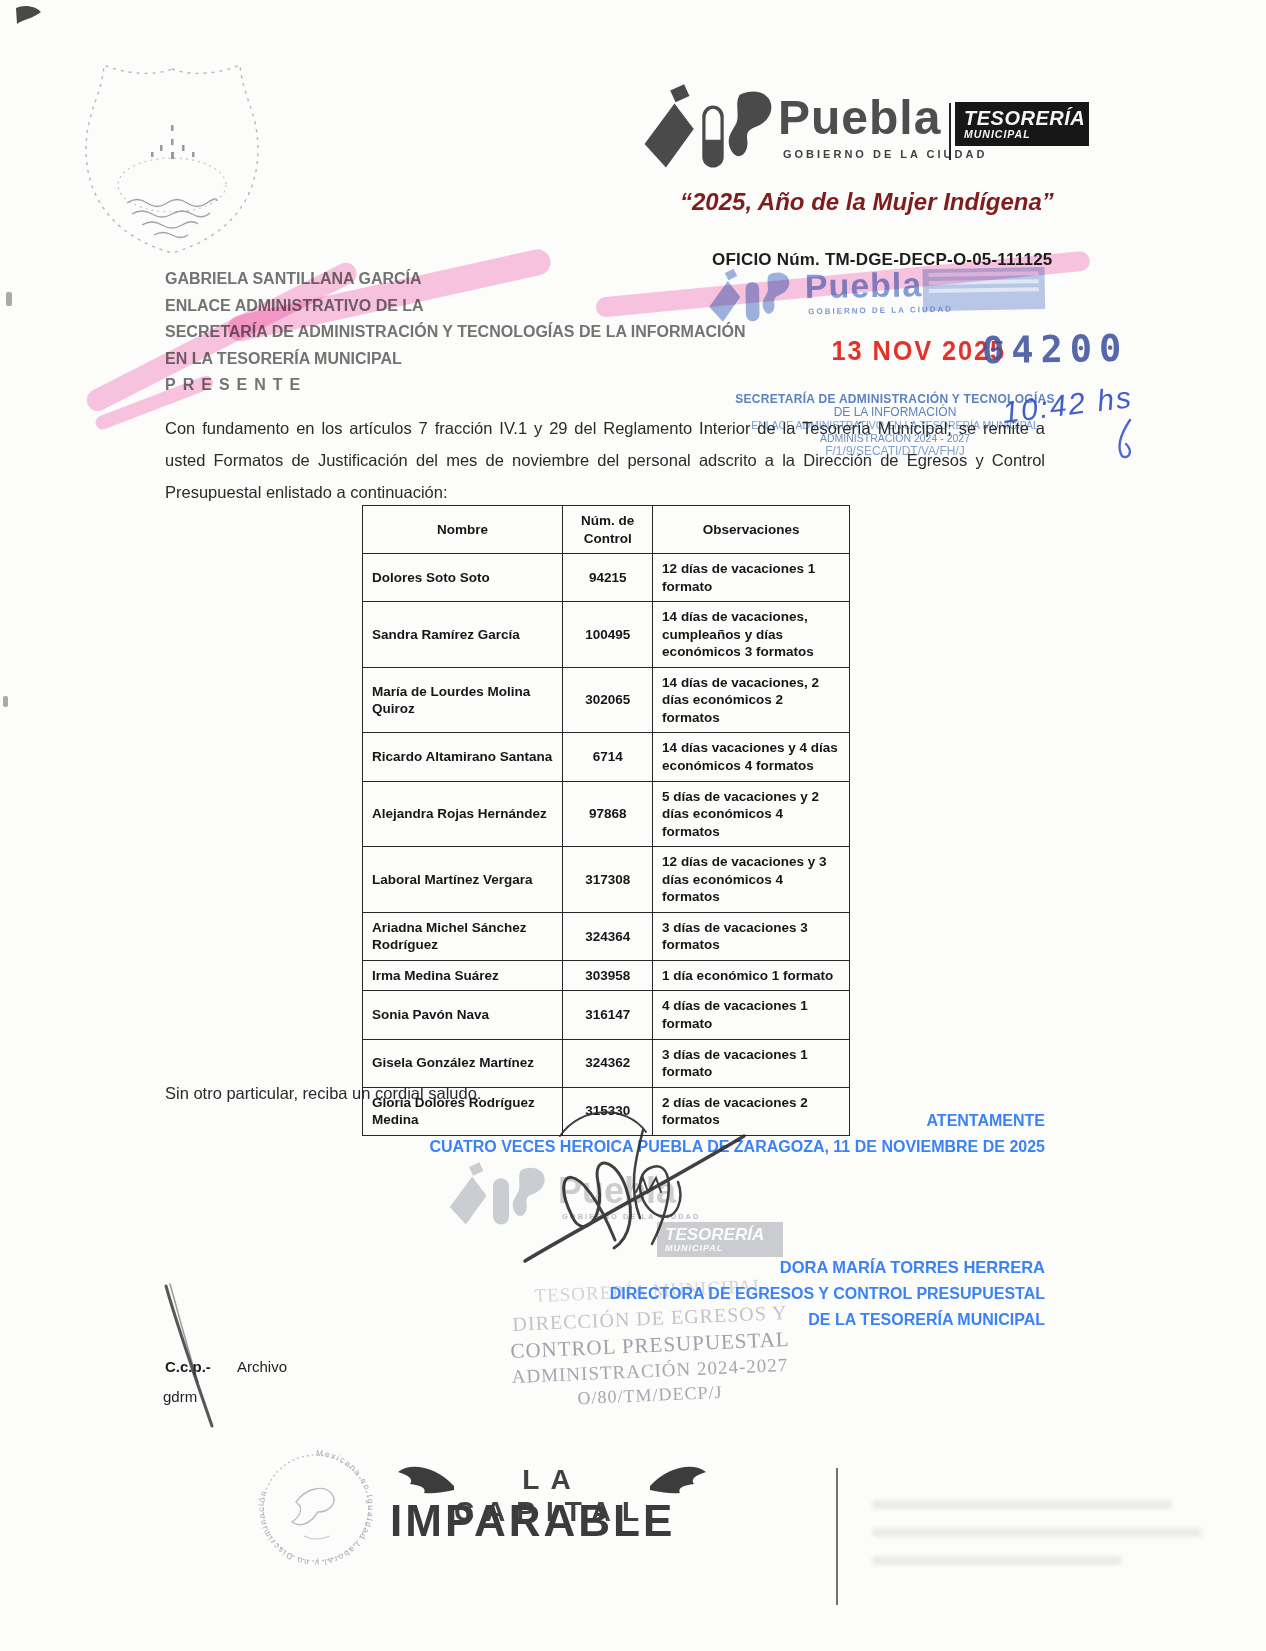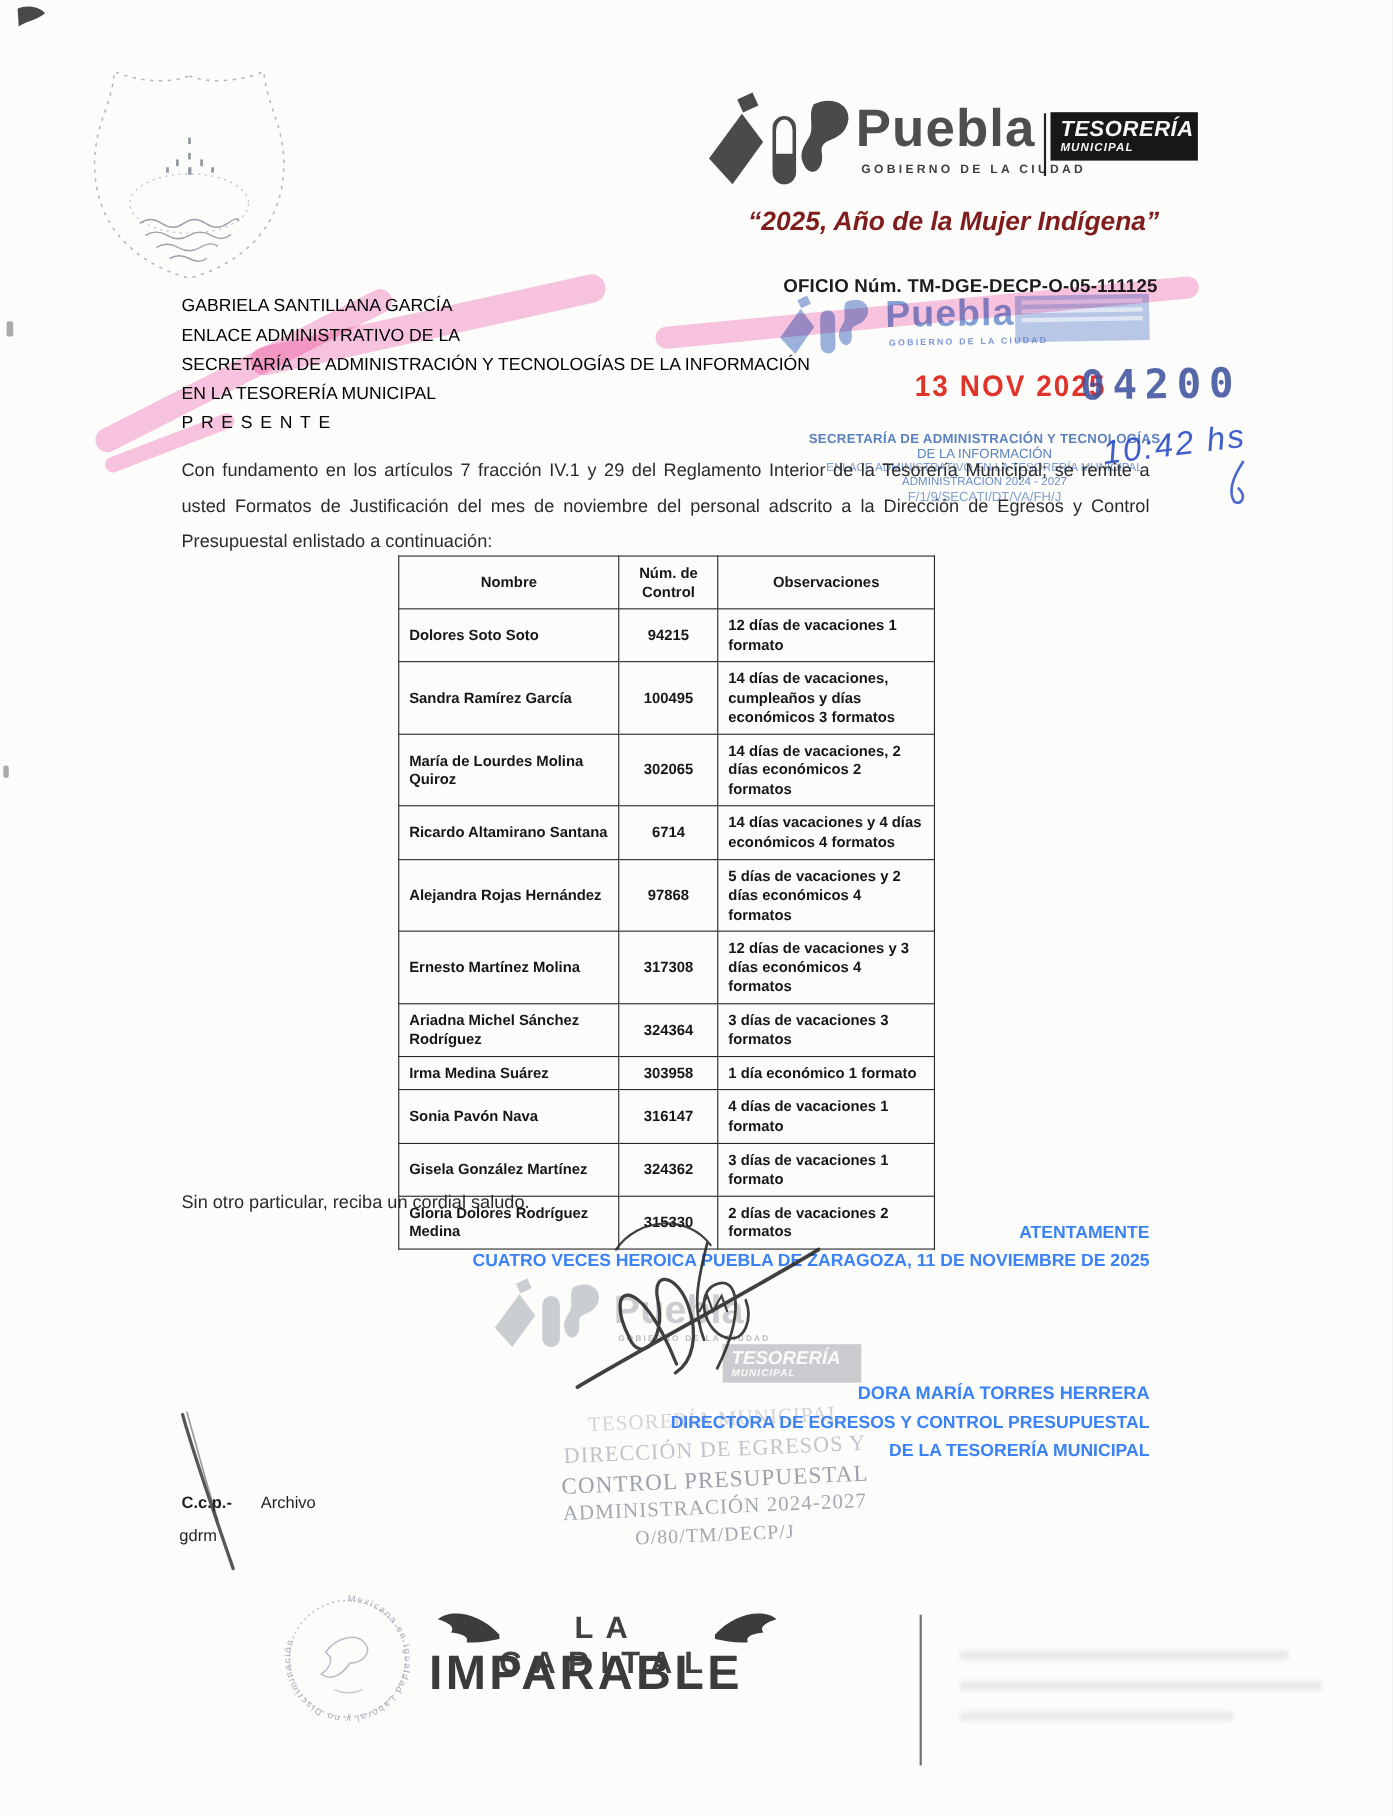--- a/index.html
+++ b/index.html
@@ -8,21 +8,21 @@
   .abs{position:absolute;}
   
   .brand-text{font-size:48px;font-weight:700;color:#4e4e4e;letter-spacing:1px;}
   .brand-tag{font-size:11px;font-weight:600;letter-spacing:3px;color:#3f3f3f;}
   .badge{background:#171717;color:#f5f5f5;padding:6px 9px;line-height:1.05;}
   .badge .b1{font-size:20px;font-weight:700;font-style:italic;letter-spacing:.5px;}
   .badge .b2{font-size:10.5px;font-weight:700;font-style:italic;letter-spacing:1px;}
   .slogan{font-size:24px;font-weight:700;font-style:italic;color:#7f1d1d;}
   .oficio{font-size:17px;font-weight:700;color:#1d1d1d;letter-spacing:.2px;}
   
-  .recipient div{font-size:16px;font-weight:400;color:#000000;line-height:26.5px;}
+  .recipient div{font-size:16px;font-weight:700;color:#737373;line-height:26.5px;}
   .presente{letter-spacing:7px;font-weight:600;}
   
   .hl{background:rgba(246,140,197,.5);border-radius:14px;mix-blend-mode:multiply;pointer-events:none;}
   
   .para{font-size:16.5px;line-height:32px;color:#2a2a2a;text-align:justify;}
   .plain{font-size:16.5px;color:#2a2a2a;}
   
   .datestamp{font-size:27px;font-weight:700;color:#e0342a;letter-spacing:2px;transform:scaleX(.94);}
   .folio{font-family:"DejaVu Sans Mono",monospace;font-size:37px;font-weight:700;color:#41549f;
          letter-spacing:7px;opacity:.88;transform:rotate(-1deg);}
@@ -191,21 +191,21 @@
           <td>Ricardo Altamirano Santana</td>
           <td class="num">6714</td>
           <td>14 días vacaciones y 4 días económicos 4 formatos</td>
         </tr>
         <tr>
           <td>Alejandra Rojas Hernández</td>
           <td class="num">97868</td>
           <td>5 días de vacaciones y 2 días económicos 4 formatos</td>
         </tr>
         <tr>
-          <td>Ernesto Martínez Molina</td>
+          <td>Laboral Martínez Vergara</td>
           <td class="num">317308</td>
           <td>12 días de vacaciones y 3 días económicos 4 formatos</td>
         </tr>
         <tr>
           <td>Ariadna Michel Sánchez Rodríguez</td>
           <td class="num">324364</td>
           <td>3 días de vacaciones 3 formatos</td>
         </tr>
         <tr>
           <td>Irma Medina Suárez</td>

